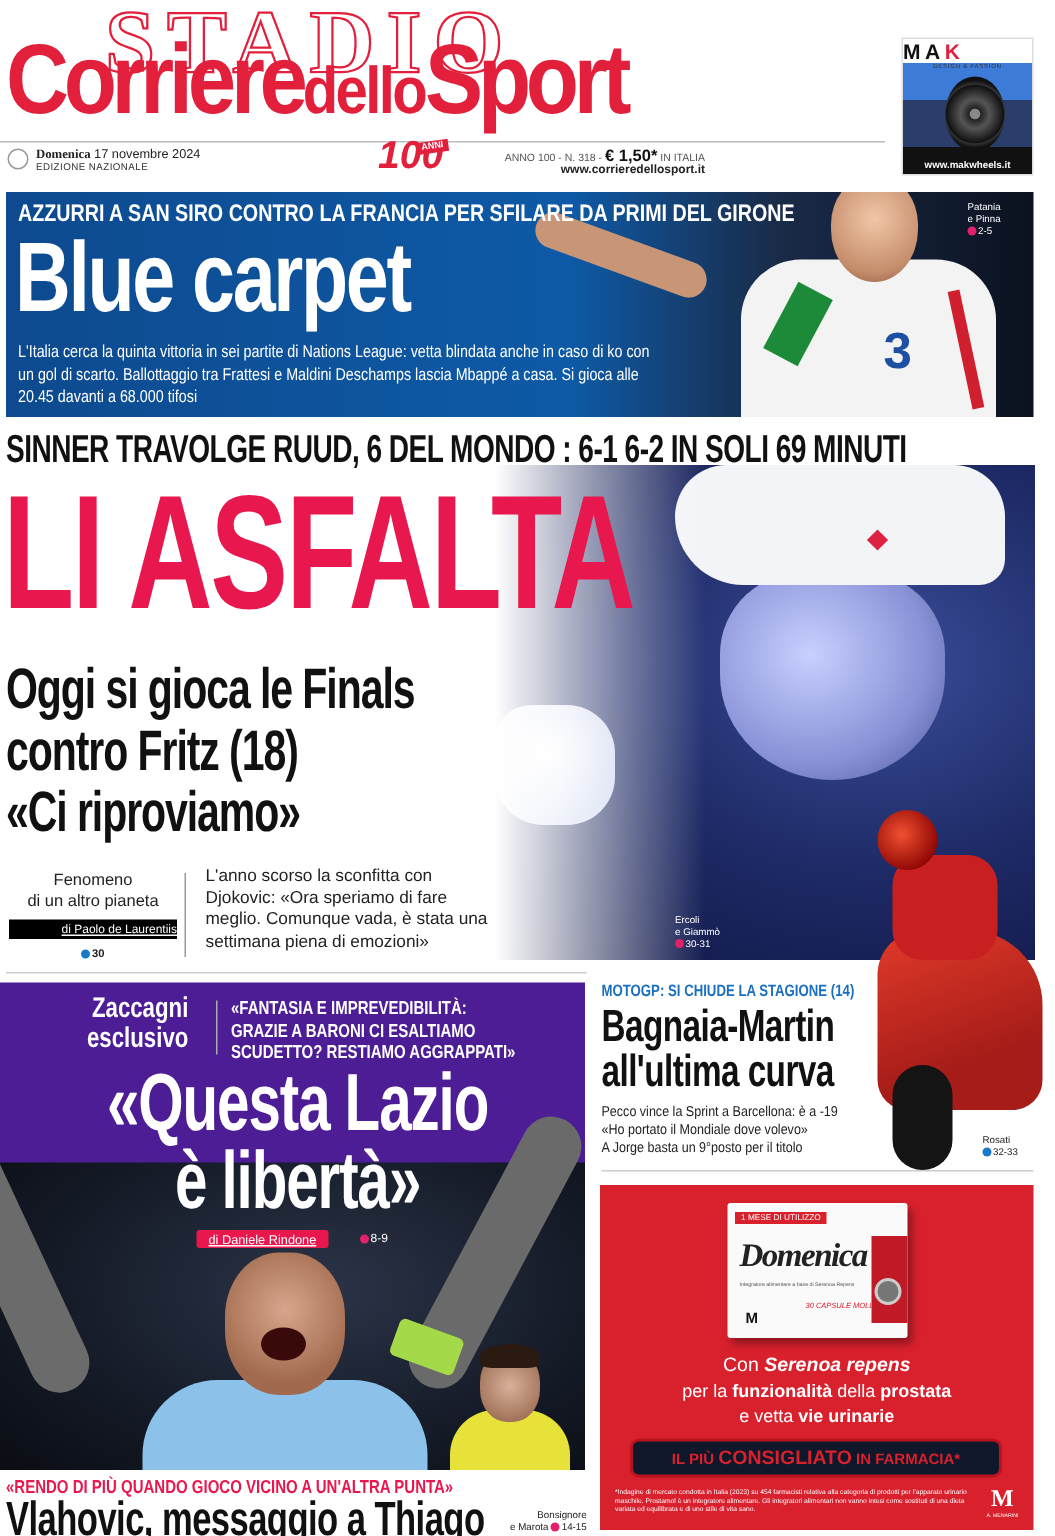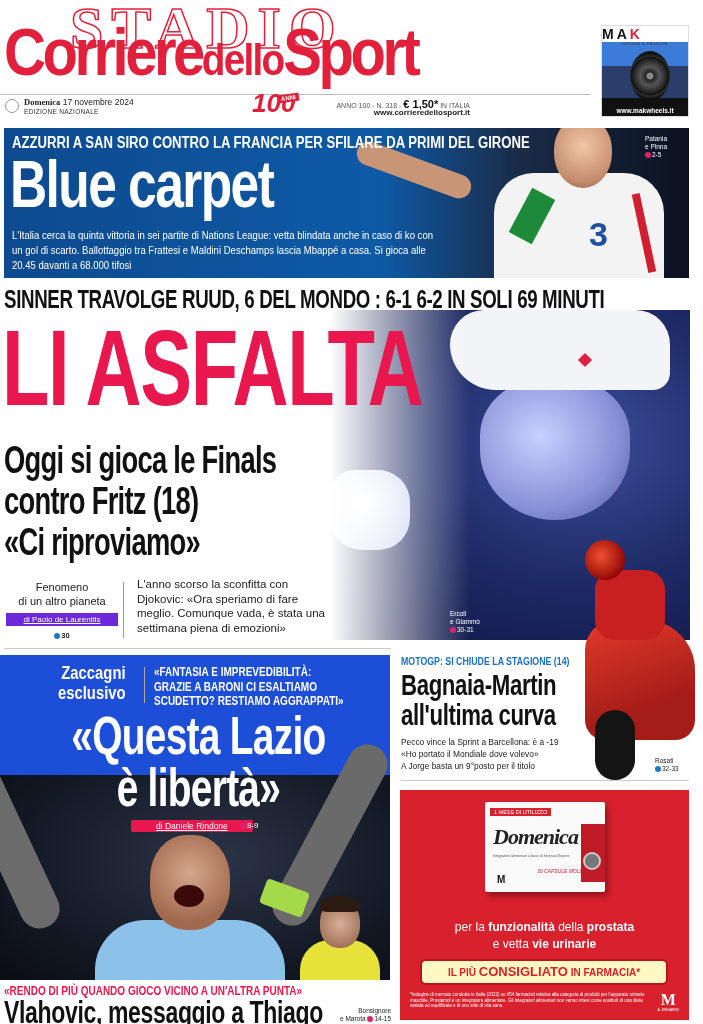--- a/index.html
+++ b/index.html
@@ -53,35 +53,35 @@
   #sinner-cap .logo { position: absolute; left: 130px; top: 45px; width: 10px; height: 10px; background: #d24; transform: rotate(45deg); }
   #sinner-face { position: absolute; left: 150px; top: 70px; width: 150px; height: 140px; background: radial-gradient(ellipse at 40% 40%, #c8d0ff, #8a92d8 60%, #4c559a); border-radius: 40% 40% 50% 50%; }
   #sinner-fist { position: absolute; left: 0; top: 160px; width: 80px; height: 80px; background: radial-gradient(circle at 40% 40%, #fff, #cdd6f0 70%); border-radius: 30% 40% 40% 40%; }
   #sinner-credit { position: absolute; left: 450px; top: 610px; font-size: 6.5px; line-height: 8px; color: #fff; z-index: 3; }
 
   #li-asfalta { position: absolute; left: 2px; top: 314px; font-size: 108px; font-weight: bold; color: #e8174e; transform: scaleX(0.72); transform-origin: left top; white-space: nowrap; letter-spacing: -2px; line-height: 108px; z-index: 2; }
   #sinner-deck { position: absolute; left: 4px; top: 440px; font-size: 38px; font-weight: bold; color: #111; line-height: 41px; transform: scaleX(0.72); transform-origin: left top; white-space: nowrap; letter-spacing: -1px; z-index: 2; }
 
   #fenomeno { position: absolute; left: 6px; top: 580px; width: 112px; text-align: center; }
   #fenomeno .t { font-size: 11px; color: #222; line-height: 14px; }
-  #fenomeno .by { margin-top: 5px; background: #6d28d9; color: #fff; font-size: 8px; padding: 2px 0; text-decoration: underline; }
+  #fenomeno .by { margin-top: 5px; background: #000000; color: #fff; font-size: 8px; padding: 2px 0; text-decoration: underline; text-align: right; }
   #fenomeno .pg { margin-top: 5px; font-size: 7.5px; color: #222; font-weight: bold; }
   #fenomeno-sep { position: absolute; left: 123px; top: 582px; width: 1px; height: 56px; background: #999; }
   #sinner-quote { position: absolute; left: 137px; top: 577px; font-size: 11.5px; line-height: 14.5px; color: #222; width: 200px; z-index: 2; }
 
   #sec-rule1 { position: absolute; left: 4px; top: 648px; width: 387px; height: 1px; background: #ccc; }
 
   
-  #lazio { position: absolute; left: 0; top: 655px; width: 390px; height: 325px; background: #1d4ed8; overflow: hidden; }
+  #lazio { position: absolute; left: 0; top: 655px; width: 390px; height: 325px; background: #4c1d95; overflow: hidden; }
   #lazio .photo { position: absolute; left: 0; top: 120px; width: 390px; height: 210px; background: radial-gradient(ellipse at 55% 40%, #2b3448 0%, #141a26 60%, #0a0c12 100%); }
   #zac-kick { position: absolute; left: 58px; top: 8px; color: #fff; font-size: 19px; font-weight: bold; line-height: 20px; text-align: right; transform: scaleX(0.78); transform-origin: left top; }
   #zac-sep { position: absolute; left: 144px; top: 12px; width: 1px; height: 36px; background: #aaa; }
   #zac-quote { position: absolute; left: 154px; top: 10px; color: #fff; font-size: 12.5px; line-height: 14.5px; font-weight: bold; transform: scaleX(0.8); transform-origin: left top; white-space: nowrap; }
   #lazio-title { position: absolute; left: 40px; top: 54px; color: #fff; font-size: 54px; font-weight: bold; line-height: 52px; transform: scaleX(0.72); transform-origin: left top; white-space: nowrap; text-align: center; letter-spacing: -1px; width: 440px; }
-  #lazio-by { position: absolute; left: 131px; top: 165px; background: #e8174e; color: #fff; font-size: 8.5px; padding: 1px 25px; text-decoration: underline; border-radius: 2px; }
+  #lazio-by { position: absolute; left: 131px; top: 165px; background: #e8174e; color: #fff; font-size: 8.5px; padding: 1px 8px; text-decoration: underline; border-radius: 2px; }
   #lazio-pg { position: absolute; left: 240px; top: 166px; color: #fff; font-size: 8px; }
   #zac-arm-l { position: absolute; left: -10px; top: 100px; width: 40px; height: 180px; background: #6b6b6b; transform: rotate(-25deg); border-radius: 20px; }
   #zac-arm-r { position: absolute; left: 310px; top: 80px; width: 40px; height: 200px; background: #6a6a6a; transform: rotate(28deg); border-radius: 20px; }
   #zac-band { position: absolute; left: 262px; top: 230px; width: 45px; height: 26px; background: #a4d94a; transform: rotate(20deg); border-radius: 4px; }
   #zac-face { position: absolute; left: 150px; top: 180px; width: 80px; height: 95px; background: radial-gradient(circle at 50% 40%, #d7a68c, #a16a4e 70%); border-radius: 45%; }
   #zac-mouth { position: absolute; left: 174px; top: 230px; width: 30px; height: 22px; background: #3a0a0a; border-radius: 50%; }
   #zac-shirt { position: absolute; left: 95px; top: 265px; width: 190px; height: 80px; background: #8cc2ea; border-radius: 50px 50px 0 0; }
   #vlah { position: absolute; left: 290px; top: 245px; width: 90px; height: 90px; }
   #vlah .face { position: absolute; left: 30px; top: 0; width: 40px; height: 48px; background: radial-gradient(circle, #d9b09a, #8f5e44); border-radius: 45%; }
   #vlah .hair { position: absolute; left: 30px; top: -4px; width: 40px; height: 16px; background: #2a1a12; border-radius: 50% 50% 20% 20%; }
@@ -110,21 +110,21 @@
   #ad-box .name { position: absolute; left: 8px; top: 22px; font-size: 22px; font-style: italic; font-weight: bold; color: #222; font-family: "Liberation Serif", serif; letter-spacing: -1px; }
   #ad-box .desc { position: absolute; left: 8px; top: 52px; font-size: 3.5px; color: #555; width: 80px; }
   #ad-box .caps { position: absolute; left: 52px; top: 66px; font-size: 5px; color: #d9202d; font-style: italic; }
   #ad-box .red-side { position: absolute; right: 0; top: 22px; width: 24px; height: 58px; background: #c01a26; }
   #ad-box .disc { position: absolute; right: 4px; top: 50px; width: 18px; height: 18px; border-radius: 50%; background: #777; border: 2px solid #ccc; }
   #ad-box .mlogo { position: absolute; left: 12px; top: 72px; font-size: 10px; font-weight: bold; color: #111; }
   #ad-line1 { position: absolute; left: 0; top: 112px; width: 100%; text-align: center; color: #fff; font-size: 13px; }
   #ad-line1 b { font-style: italic; }
   #ad-line2 { position: absolute; left: 0; top: 130px; width: 100%; text-align: center; color: #fff; font-size: 12px; }
   #ad-line3 { position: absolute; left: 0; top: 147px; width: 100%; text-align: center; color: #fff; font-size: 12px; }
-  #ad-cta { position: absolute; left: 22px; top: 171px; width: 244px; height: 22px; background: #fef9c3; border-radius: 4px; text-align: center; color: #d9202d; font-weight: bold; font-size: 10px; line-height: 22px; box-shadow: 0 0 0 2px #b8141f; }
+  #ad-cta { position: absolute; left: 22px; top: 171px; width: 244px; height: 22px; background: #0f172a; border-radius: 4px; text-align: center; color: #d9202d; font-weight: bold; font-size: 10px; line-height: 22px; box-shadow: 0 0 0 2px #b8141f; }
   #ad-cta b { font-size: 13px; }
   #ad-fine { position: absolute; left: 10px; top: 202px; width: 235px; color: #fff; font-size: 4.5px; line-height: 5.5px; }
   #ad-menarini { position: absolute; right: 10px; top: 202px; color: #fff; text-align: center; }
   #ad-menarini .m { font-size: 16px; font-weight: bold; line-height: 16px; font-family: "Liberation Serif", serif; }
   #ad-menarini .n { font-size: 3.5px; }
 </style>
 </head>
 <body>
 
 <div id="masthead">
@@ -263,20 +263,21 @@
 <div id="ad">
   <div id="ad-box">
     <div class="flag">1 MESE DI UTILIZZO</div>
     <div class="red-side"></div>
     <div class="disc"></div>
     <div class="name">Domenica</div>
     <div class="desc">Integratore alimentare a base di Serenoa Repens</div>
     <div class="caps">30 CAPSULE MOLLI</div>
     <div class="mlogo">M</div>
   </div>
+  <div id="ad-line1"><span>Con </span><b>Serenoa repens</b></div>
   <div id="ad-line2"><span>per la </span><b>funzionalità</b><span> della </span><b>prostata</b></div>
   <div id="ad-line3"><span>e vetta </span><b>vie urinarie</b></div>
   <div id="ad-cta"><span>IL PIÙ </span><b>CONSIGLIATO</b><span> IN FARMACIA*</span></div>
   <div id="ad-fine">*Indagine di mercato condotta in Italia (2023) su 454 farmacisti relativa alla categoria di prodotti per l'apparato urinario maschile. Prostamol è un integratore alimentare. Gli integratori alimentari non vanno intesi come sostituti di una dieta variata ed equilibrata e di uno stile di vita sano.</div>
   <div id="ad-menarini">
     <div class="m">M</div>
     <div class="n">A. MENARINI</div>
   </div>
 </div>
 

